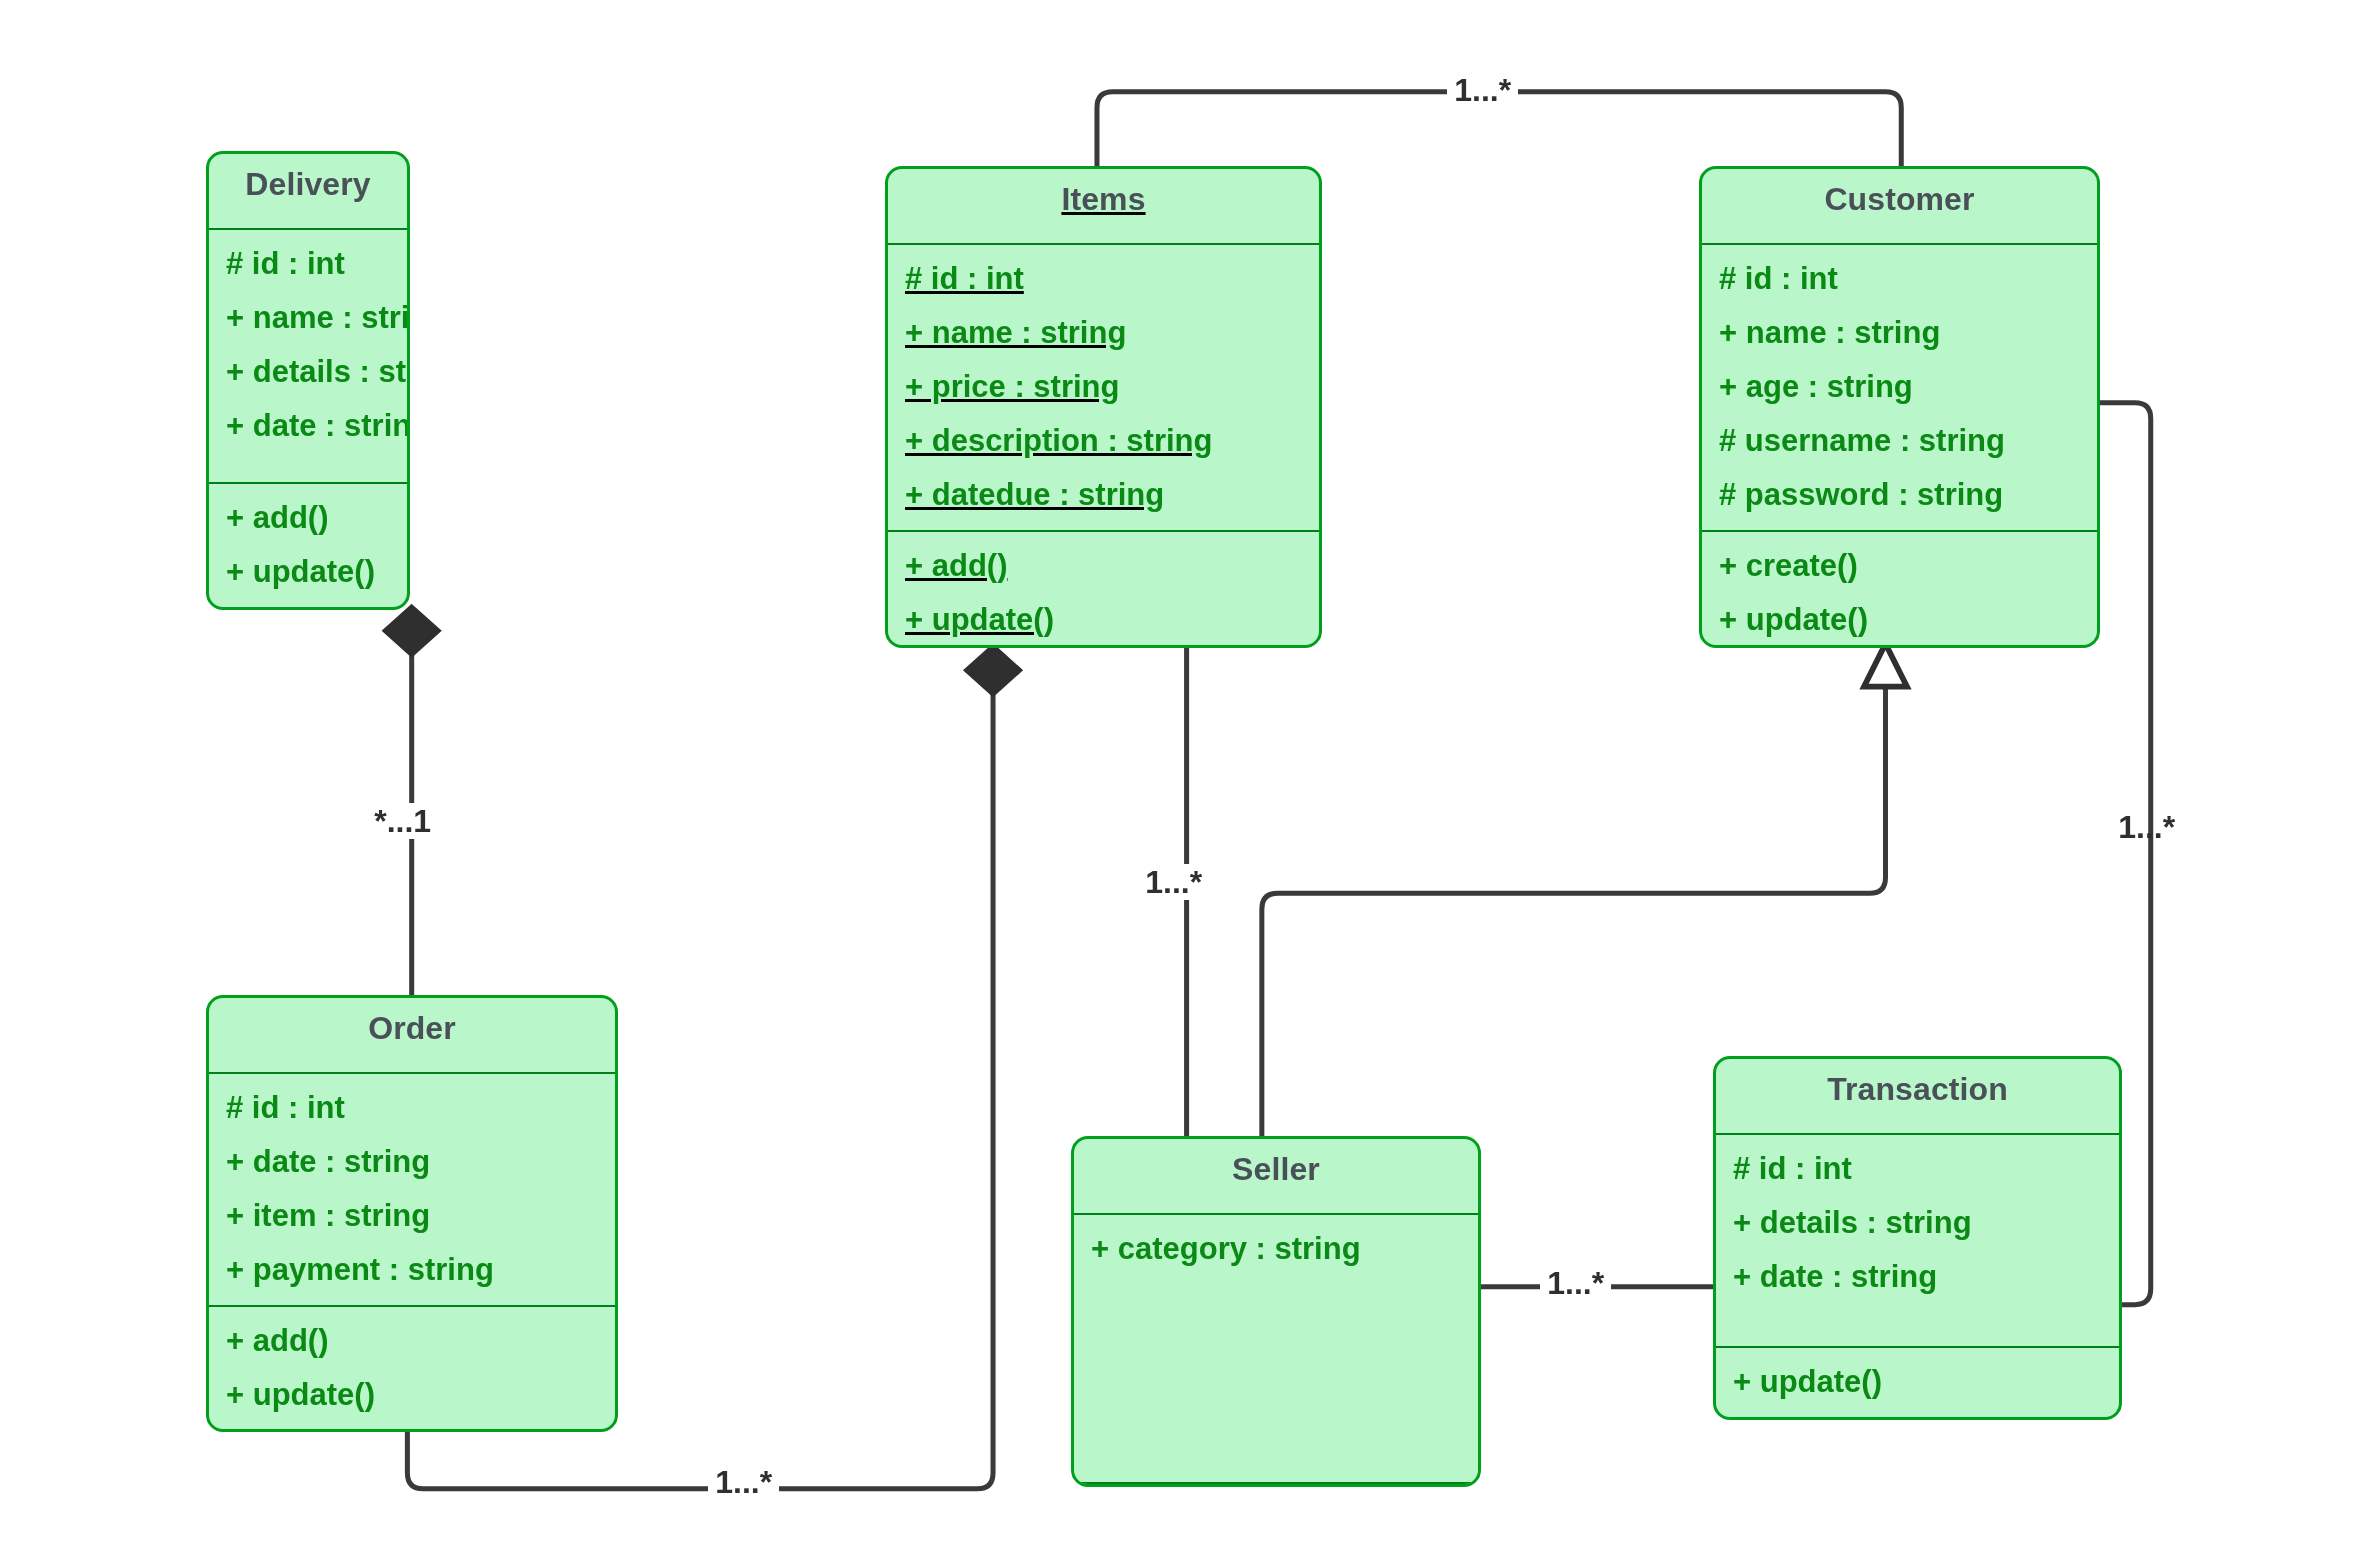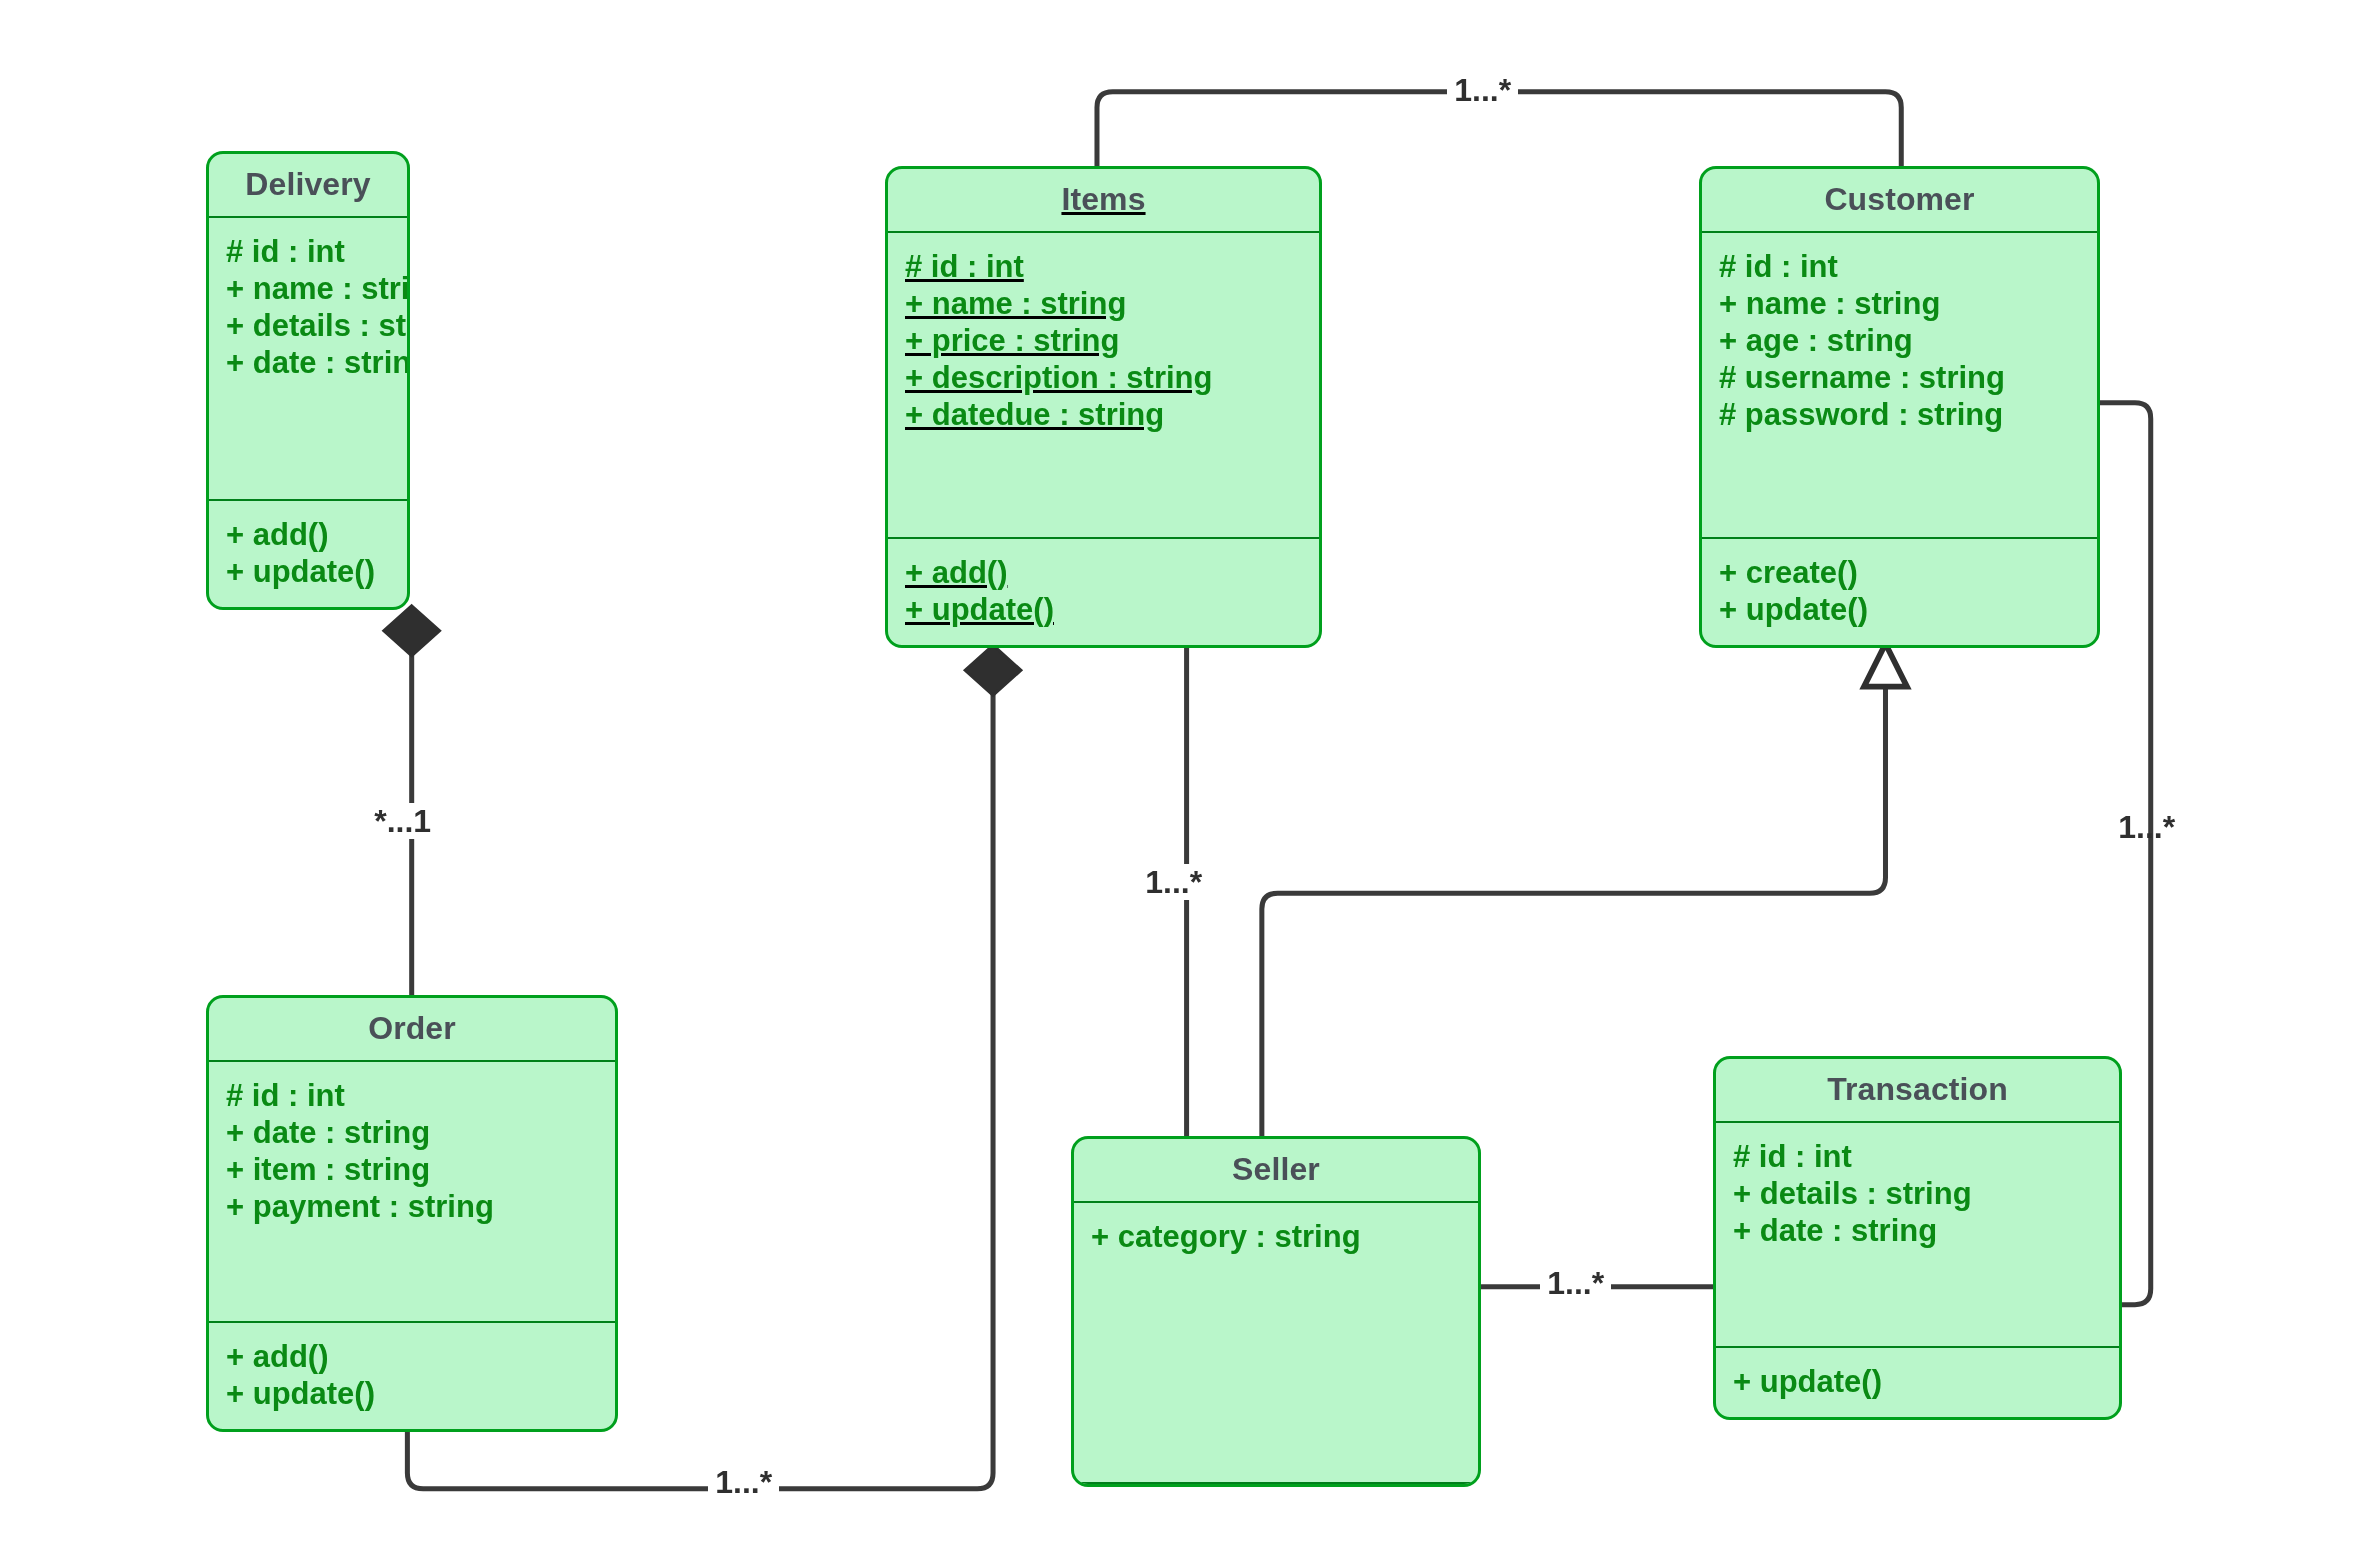--- a/index.html
+++ b/index.html
@@ -36,32 +36,33 @@
     overflow: hidden;
     z-index: 5;
   }
   .uml-title {
     text-align: center;
     color: #4a5058;
     font-weight: bold;
     font-size: 32px;
     line-height: 1;
     padding-top: 14.3px;
-    padding-bottom: 16px;
+    padding-bottom: 28px;
     letter-spacing: 0.1px;
   }
   .uml-divider {
     height: 0;
     border-top: 2.9px solid #00801a;
   }
   .uml-compartment {
     padding: 16px 0 16px 17px;
     display: flex;
     flex-direction: column;
     justify-content: flex-start;
+    gap: 17px;
   }
   .uml-compartment.attrs { flex: 1 1 auto; }
   .uml-row {
     color: #0a8a14;
     font-weight: bold;
     font-size: 31px;
     line-height: 1.19;
     white-space: nowrap;
   }
   .edge-label {

